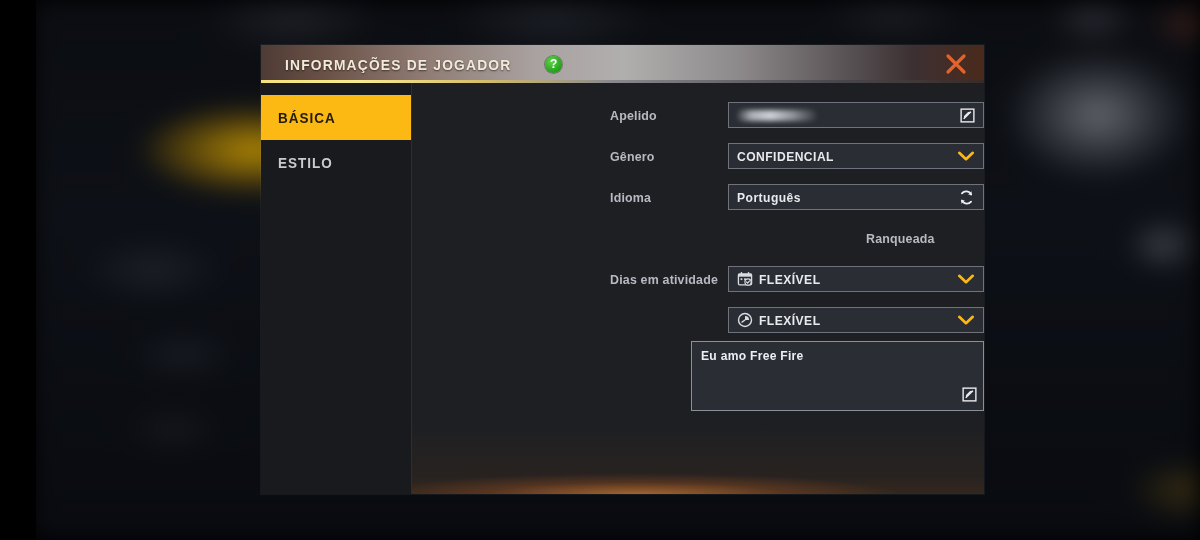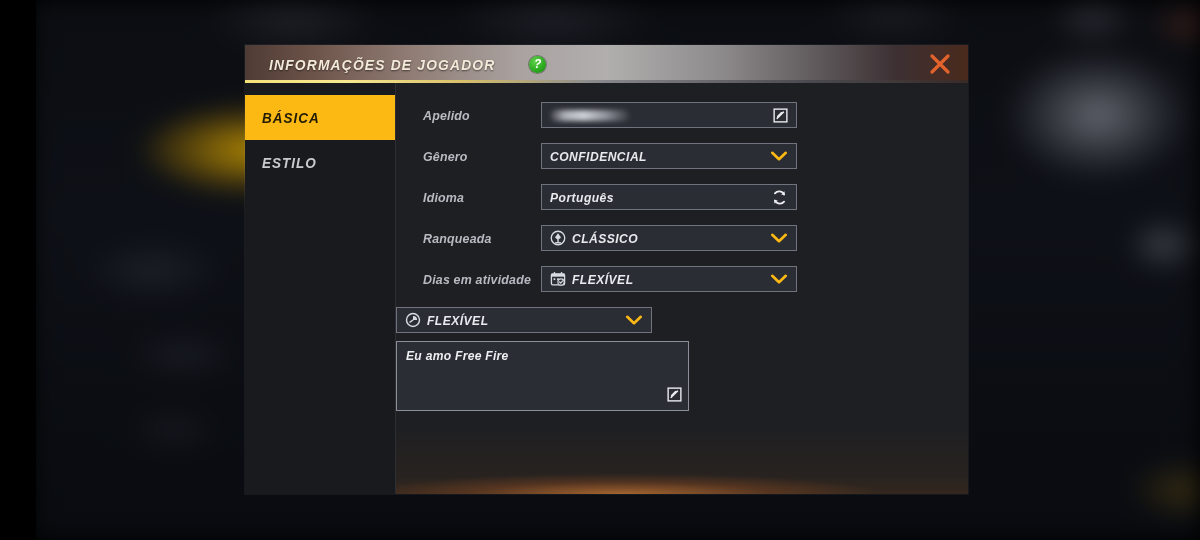--- a/index.html
+++ b/index.html
@@ -44,24 +44,23 @@
     background: #fcb813;
   }
   #arrow .head {
     position: absolute; left: 0; top: 0; width: 44px; height: 54px;
     background: #fcb813;
     clip-path: polygon(0% 50%, 100% 0%, 100% 100%);
   }
 
   
   #dialog {
-    position: absolute; left: 245px; top: 45px; width: 723px; height: 449px;
+    position: absolute; left: 261px; top: 45px; width: 723px; height: 449px;
     background: #f9a8d4;
     box-shadow: 0 0 0 1px rgba(255,255,255,0.05);
-    font-style: italic;
   }
   #dialog::after {
     content: ""; position: absolute; left: 0; right: 0; bottom: 0; height: 70px;
     pointer-events: none;
     background:
       radial-gradient(ellipse 330px 26px at 52% 100%, rgba(255,150,60,0.55) 0%, rgba(255,120,40,0.18) 45%, rgba(0,0,0,0) 80%),
       linear-gradient(180deg, rgba(0,0,0,0) 0%, rgba(70,45,20,0.25) 75%, rgba(90,55,22,0.35) 100%);
   }
 
   
@@ -123,21 +122,21 @@
     transform-origin: left center;
   }
   .side-tab .lbl { transform: scaleX(0.9); transform-origin: left center; display: block; }
   .side-tab.active { background: #fcb813; color: #231c06; }
 
   #content {
     flex: 1; position: relative; padding-top: 12px; background: #1e1f23;
   }
 
   .row {
-    display: flex; align-items: center; height: 40px; margin-bottom: 1px;
+    display: flex; align-items: center; height: 40px; margin-bottom: 1px; justify-content: flex-end;
   }
   .row-label {
     width: 145px; flex: 0 0 145px; padding-left: 27px;
     color: #b7bac1; font-size: 13.5px; font-weight: bold; letter-spacing: 0.2px;
     font-family: "Liberation Sans Narrow", "Liberation Sans", sans-serif;
   }
   .row-label span { display: block; transform: scaleX(0.92); transform-origin: left center; }
 
   .field {
     position: relative; width: 256px; height: 26px;
@@ -268,38 +267,20 @@
                 <path d="M4.1 17.4 L3.8 12.9 L8.1 13.6 Z" fill="#eceef2"></path>
               </svg>
             </div>
           </div>
         </div>
 
         <div class="row">
           <div class="row-label">
             <span>Ranqueada</span>
           </div>
-          <div class="field">
-            <div class="lead-icon">
-              <svg width="16" height="16" viewBox="0 0 18 18">
-                <circle cx="9" cy="9" r="7.6" fill="none" stroke="#d8dbe1" stroke-width="1.5"></circle>
-                <path d="M9 3.6 L12.4 8.4 L9 11.2 L5.6 8.4 Z" fill="#d8dbe1"></path>
-                <rect x="8.3" y="10.6" width="1.5" height="3.6" fill="#d8dbe1"></rect>
-                <rect x="5.8" y="13.6" width="6.4" height="1.5" fill="#d8dbe1"></rect>
-              </svg>
-            </div>
-            <div class="value">
-              <span>CLÁSSICO</span>
-            </div>
-            <div class="chev">
-              <svg width="18" height="12" viewBox="0 0 20 13">
-                <path d="M2.5 3 L10 10 L17.5 3" fill="none" stroke="#fcb813" stroke-width="3" stroke-linecap="round" stroke-linejoin="round"></path>
-              </svg>
-            </div>
-          </div>
         </div>
 
         <div class="row">
           <div class="row-label">
             <span>Dias em atividade</span>
           </div>
           <div class="field">
             <div class="lead-icon">
               <svg width="16" height="16" viewBox="0 0 18 18">
                 <rect x="1.6" y="3.2" width="14.8" height="12.4" rx="1.4" fill="none" stroke="#d8dbe1" stroke-width="1.5"></rect>

